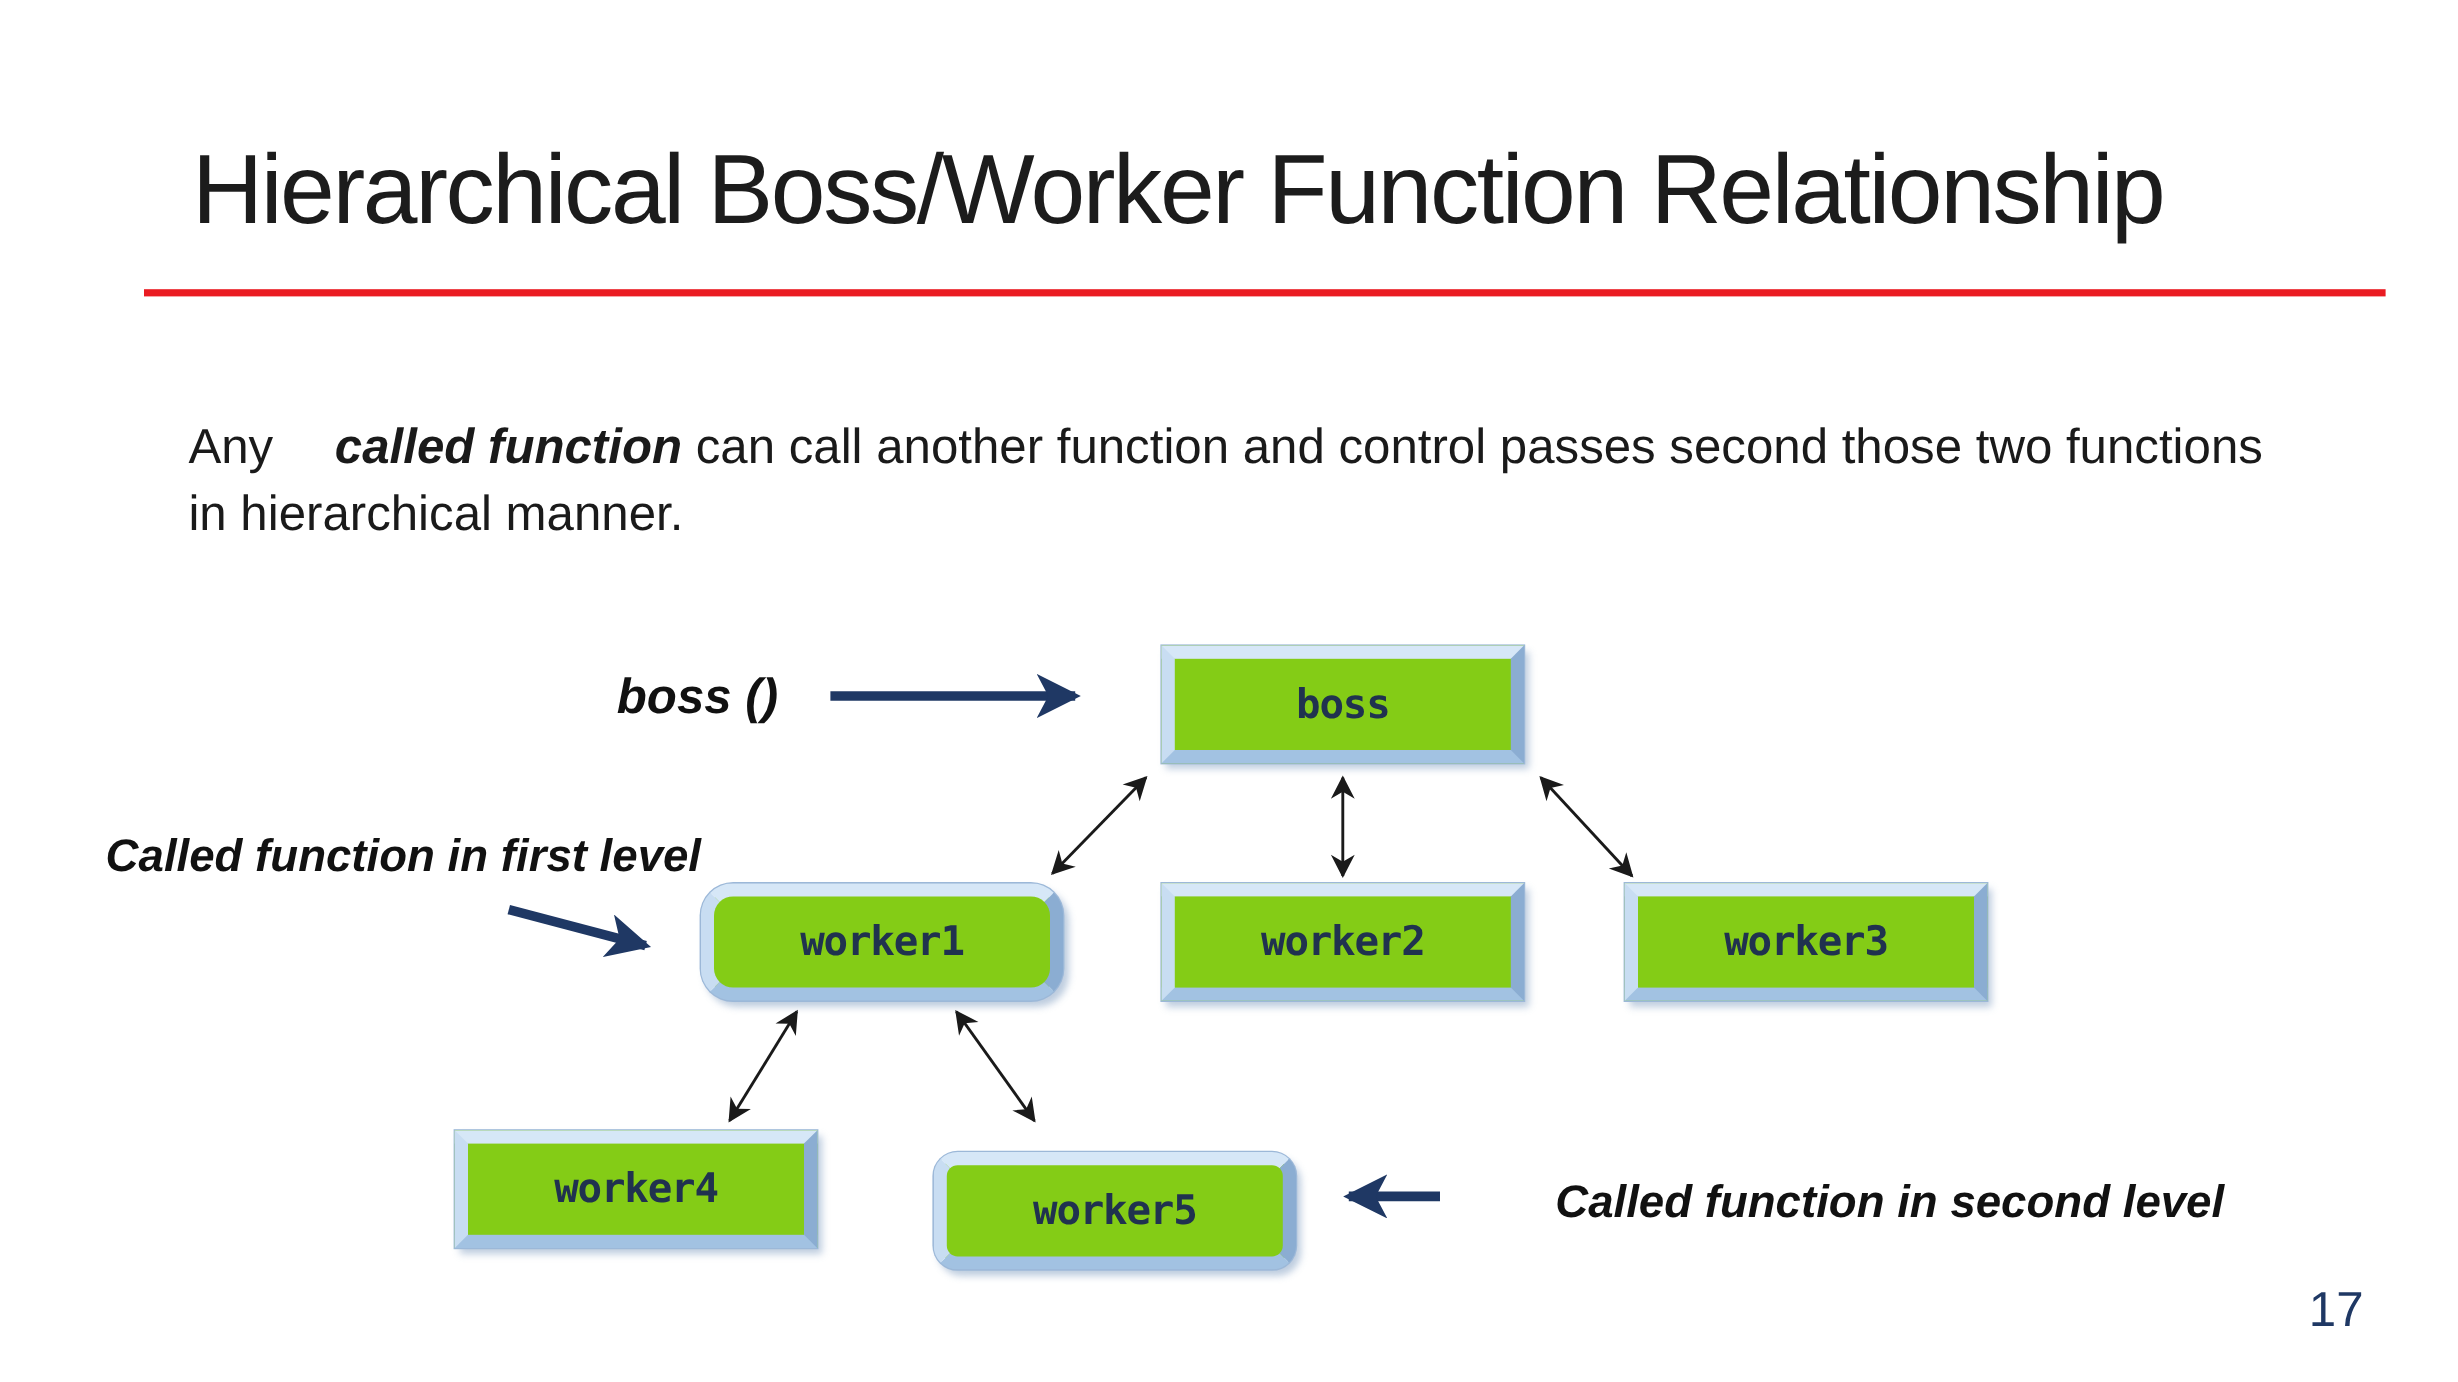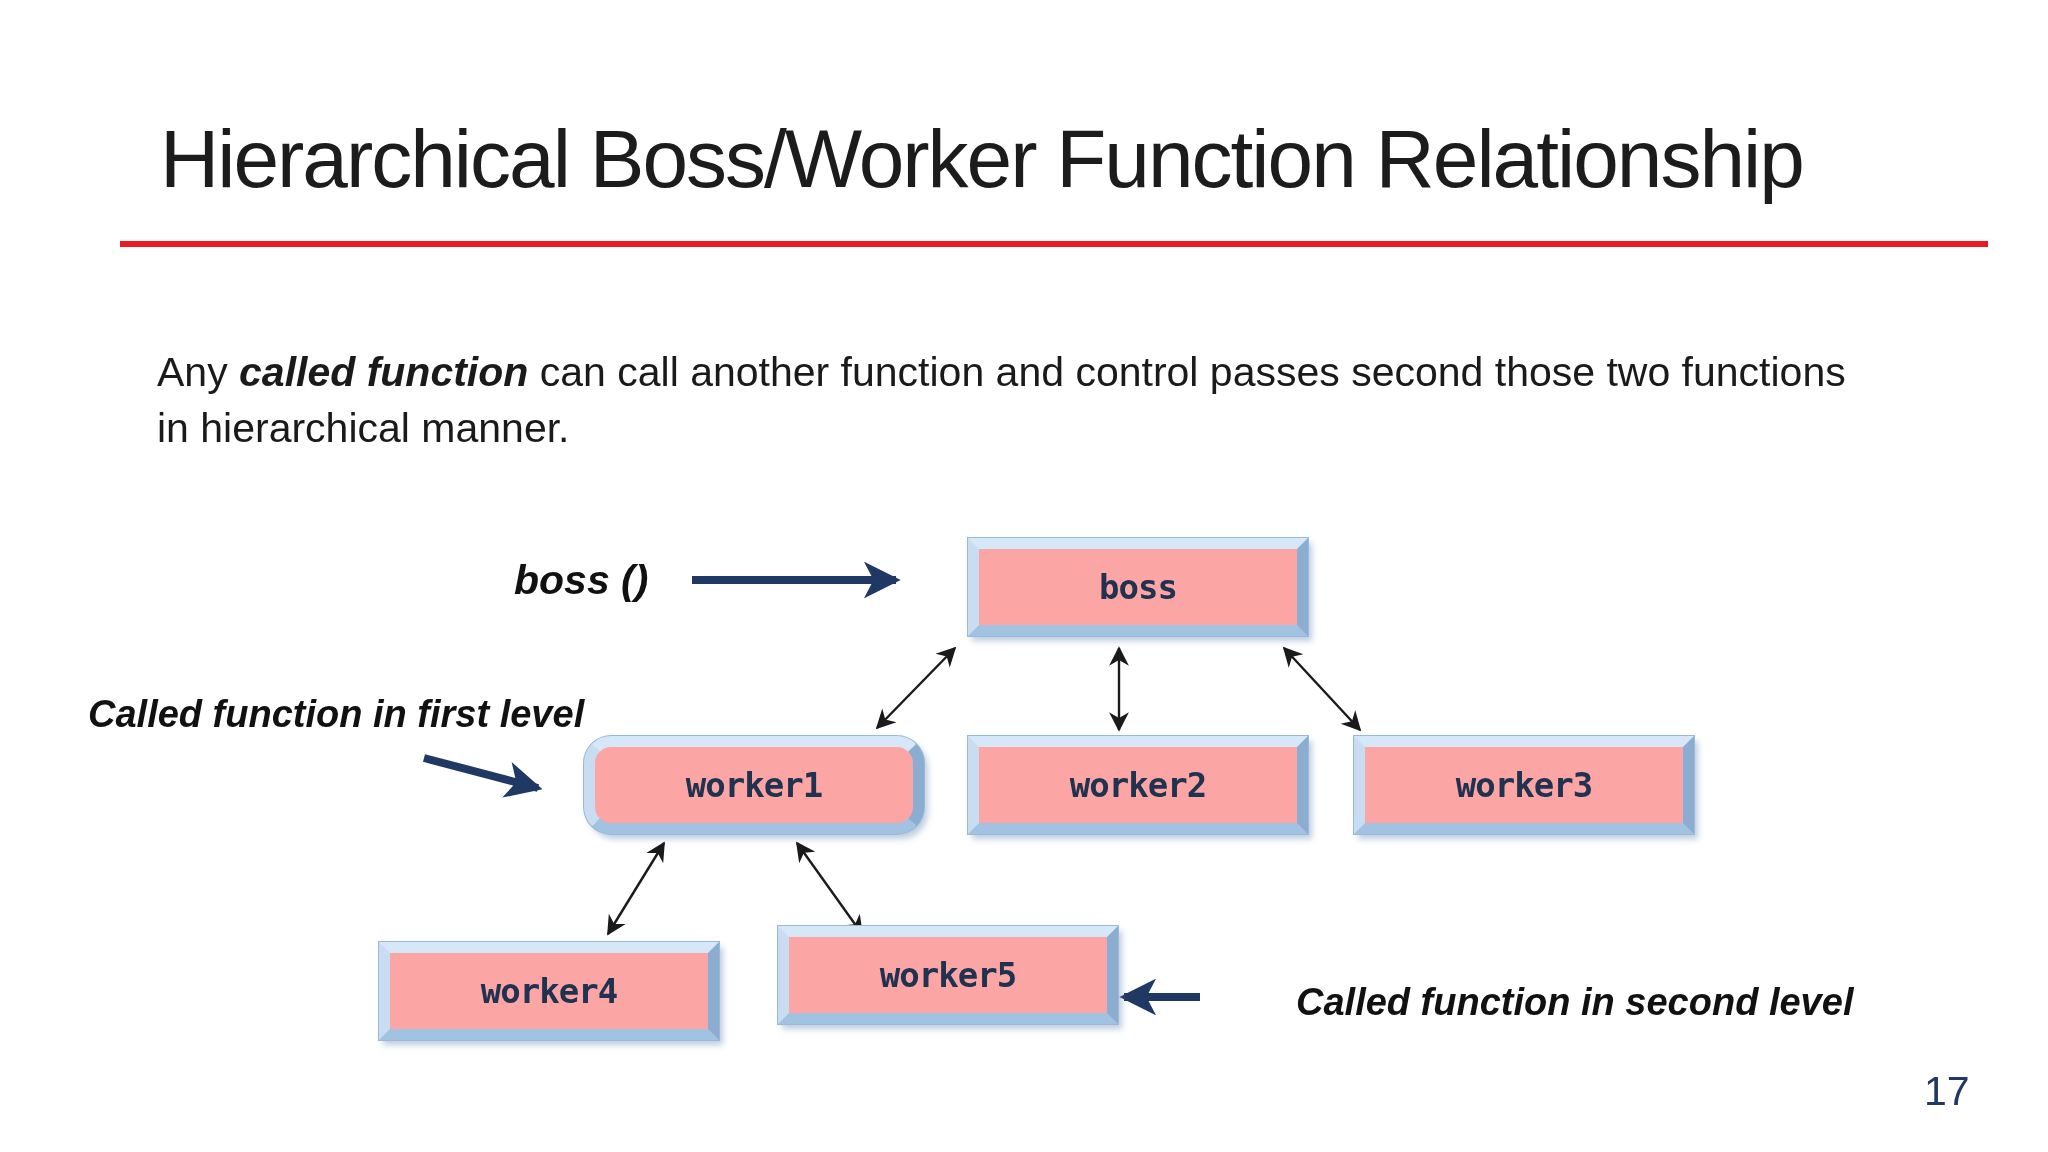--- a/index.html
+++ b/index.html
@@ -11,41 +11,41 @@
     position:absolute;left:160px;top:118px;
     font-size:82px;font-weight:300;letter-spacing:-2px;color:#1c1c1c;white-space:nowrap;line-height:1;
   }
   .title-rule{
     position:absolute;left:120px;top:241px;width:1868px;height:6px;background:#EA1B22;
   }
   .body-text{
     position:absolute;left:157px;top:303px;width:1860px;
     font-size:41px;color:#1a1a1a;line-height:56px;
   }
-  .body-text b i{font-weight:bold;font-style:italic;}
+  .body-text b i{font-weight:bold;font-style:italic;margin-left:40px;}
   .node{
-    position:absolute;width:340px;height:98px;box-sizing:border-box;
+    position:absolute;width:302px;height:98px;box-sizing:border-box;
     border-top:11px solid #d6e7f7;
     border-left:11px solid #c8ddf2;
     border-right:11px solid #8badd2;
     border-bottom:11px solid #a2c2e2;
-    background:#fca5a5;
+    background:#84cc16;
     box-shadow:0 0 0 1px #9cb8d8, 4px 5px 6px rgba(110,145,185,0.45);
     display:flex;align-items:center;justify-content:center;
   }
   .node span{
     font-family:"DejaVu Sans Mono","Liberation Mono",monospace;
     font-weight:bold;font-size:34px;color:#20324f;letter-spacing:-1px;
   }
   .node-boss   {left:968px;top:538px;}
   .node-worker1{left:584px;top:736px;border-radius:27px;}
   .node-worker2{left:968px;top:736px;}
   .node-worker3{left:1354px;top:736px;}
   .node-worker4{left:379px;top:942px;}
-  .node-worker5{left:778px;top:926px;}
+  .node-worker5{left:778px;top:960px;border-radius:20px;}
   .annotation{
     position:absolute;font-weight:bold;font-style:italic;color:#111111;white-space:nowrap;line-height:1.1;
   }
   .ann-main{left:514px;top:558px;font-size:41px;}
   .ann-first{left:88px;top:694px;font-size:38px;}
   .ann-second{left:1296px;top:982px;font-size:38px;}
   .page-number{
     position:absolute;left:1924px;top:1068px;font-size:41px;color:#1F3864;
   }
   svg.overlay{position:absolute;left:0;top:0;pointer-events:none;}

